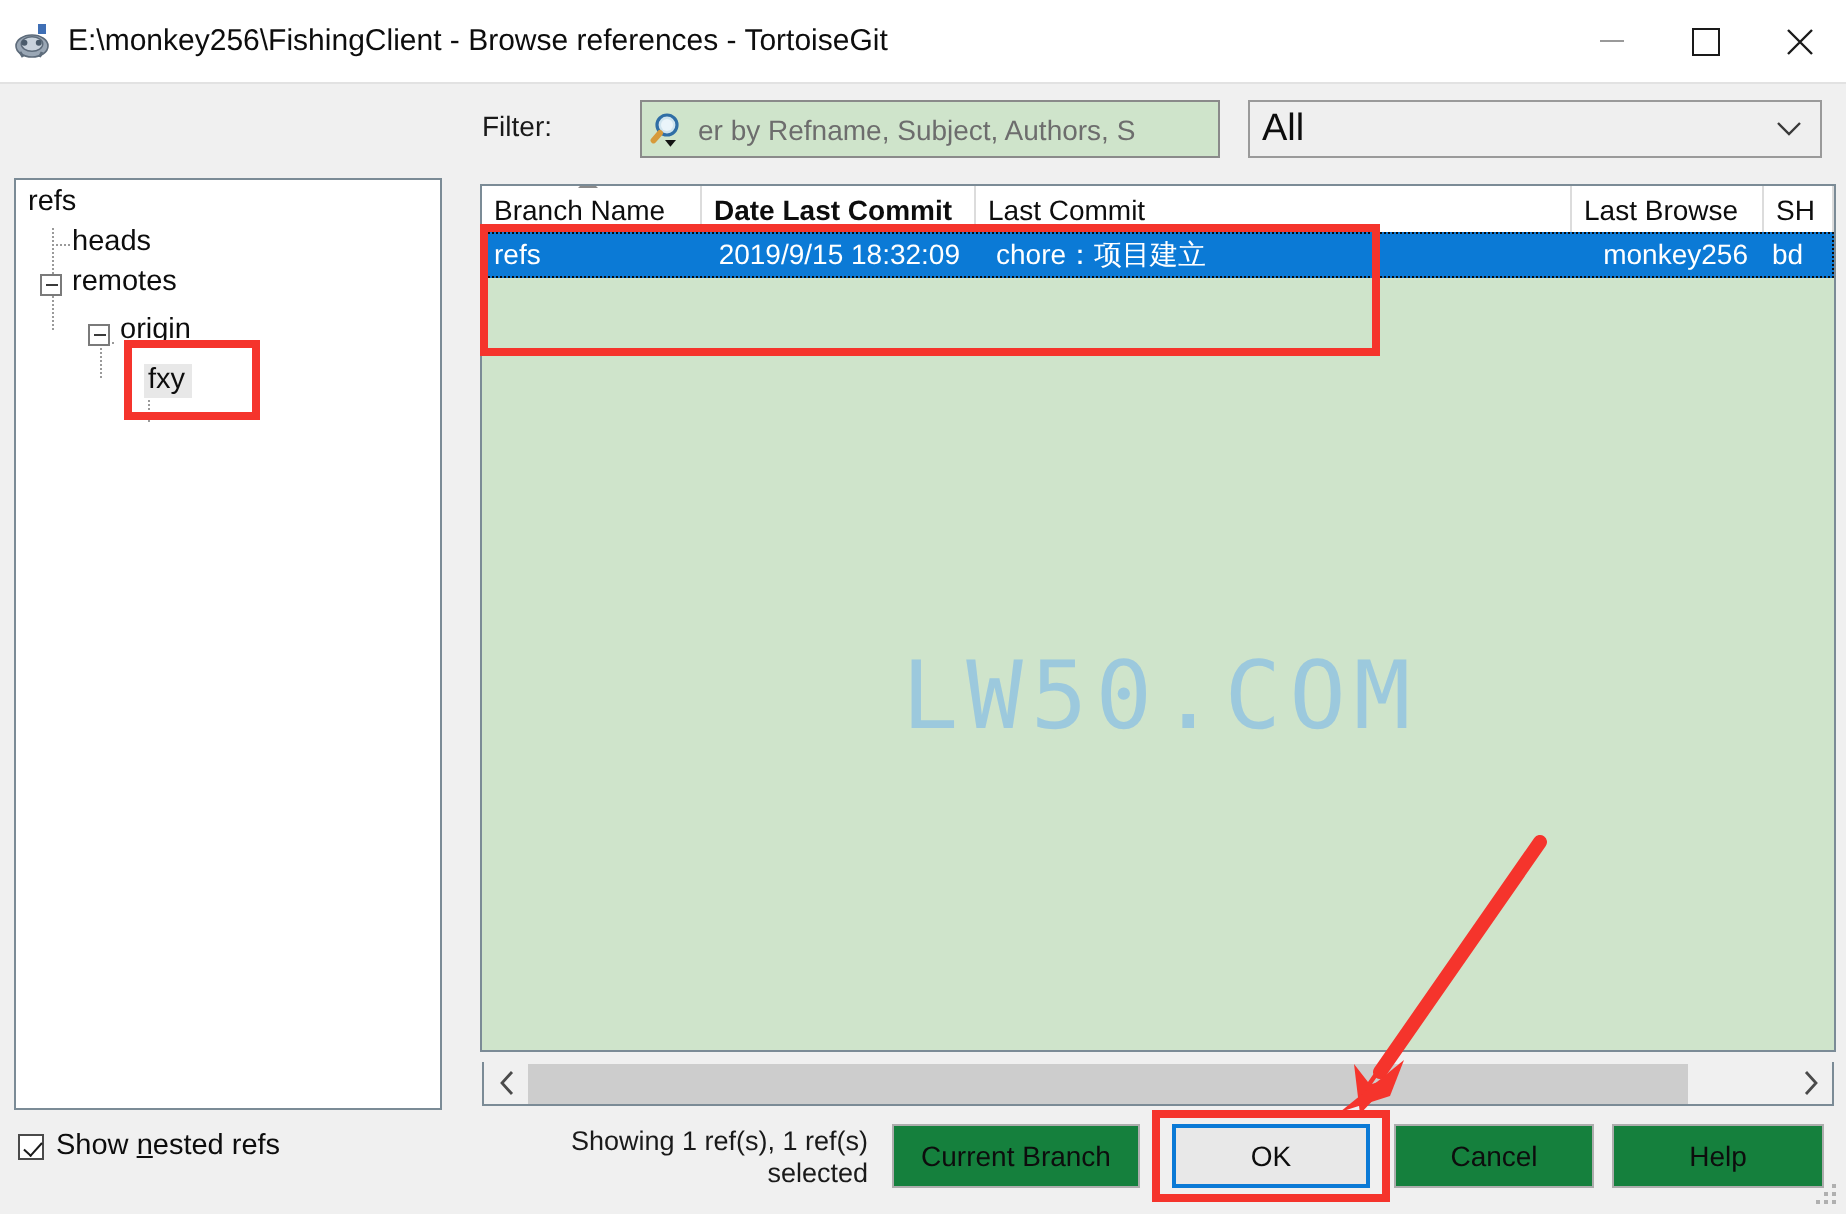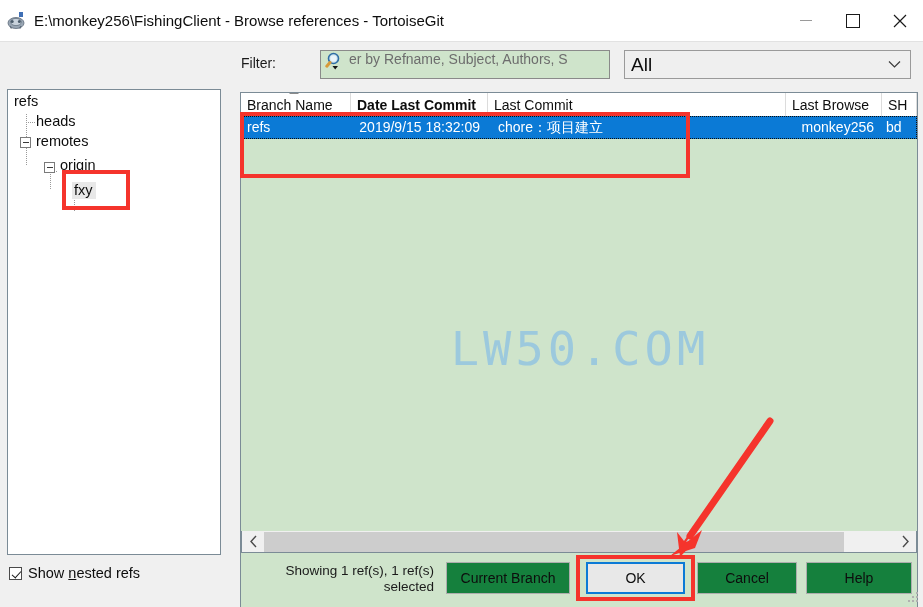--- a/index.html
+++ b/index.html
@@ -57,21 +57,21 @@
   
   .filter-label {
     position: absolute; left: 241px; top: 55px;
     font-size: 14px; color: #1a1a1a;
   }
   .filter-box {
     position: absolute; left: 320px; top: 50px;
     width: 290px; height: 29px;
     background: #cfe4cb;
     border: 1px solid #8a8a8a;
-    display: flex; align-items: flex-start;
+    display: flex; align-items: center;
     box-sizing: border-box;
   }
   .magnifier {
     position: relative;
     width: 22px; height: 20px;
     margin-left: 4px; margin-right: 2px;
     flex: 0 0 auto;
   }
   .filter-placeholder {
     font-size: 14px; color: #6d6d6d;
@@ -151,21 +151,21 @@
     border: solid #1a1a1a;
     border-width: 0 1.5px 1.5px 0;
     transform: rotate(42deg);
   }
   .chk-label { font-size: 14.5px; color: #0d0d0d; }
   .chk-label u { text-decoration: underline; }
 
   
   .list-panel {
     position: absolute; left: 240px; top: 92px;
-    width: 678px; height: 516px;
+    width: 678px; height: 434px;
     background: #cfe4cb;
     border: 1px solid #7b8b96;
     box-sizing: border-box;
     overflow: hidden;
   }
   .list-header {
     position: absolute; left: 0; top: 0;
     width: 100%; height: 23px;
     background: #ffffff;
     border-bottom: 1px solid #d8d8d8;

